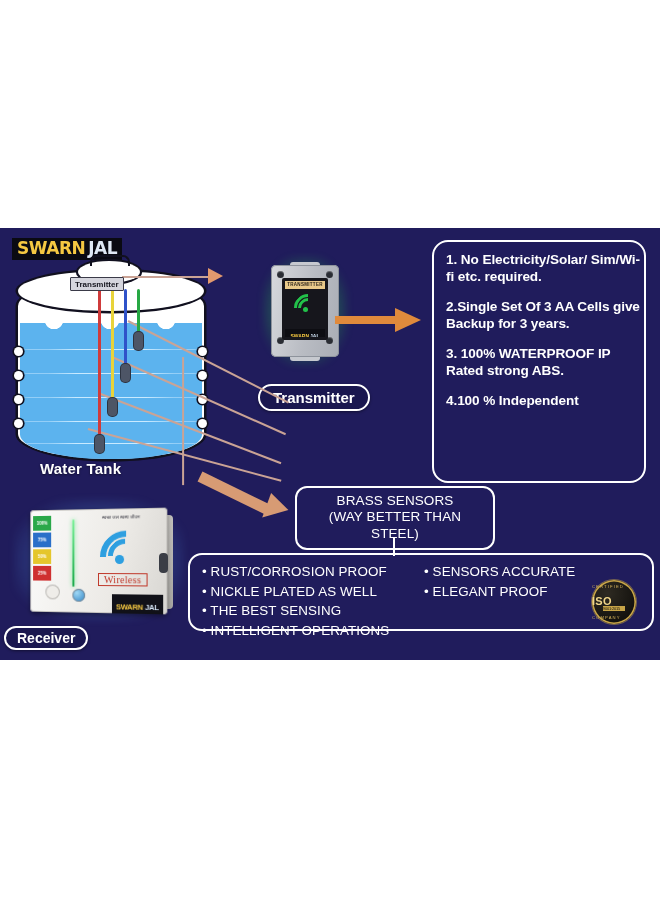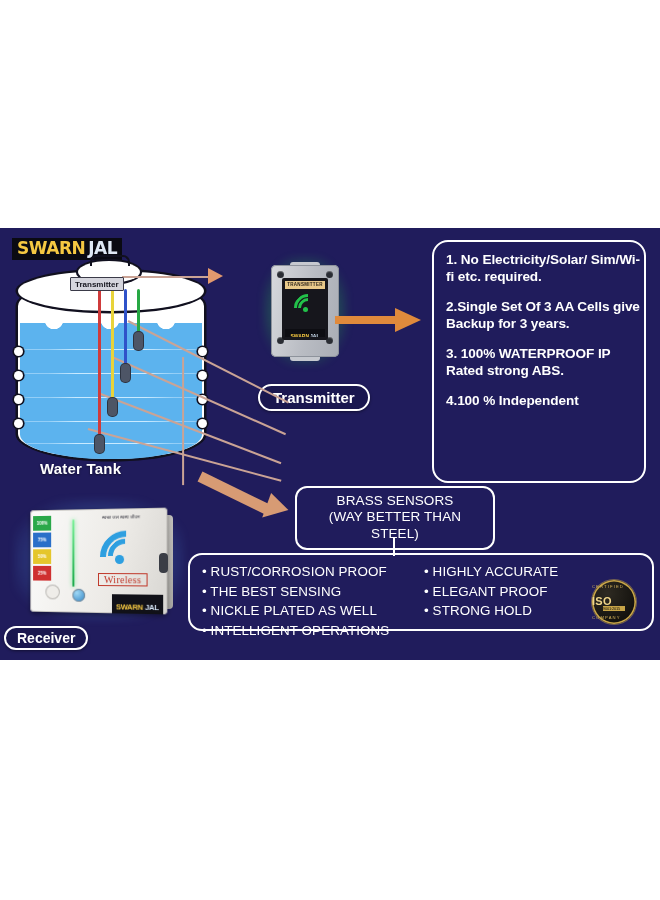--- a/index.html
+++ b/index.html
@@ -701,28 +701,27 @@
 
   <div id="brass-header">
     <div class="line">BRASS SENSORS</div>
     <div class="line">(WAY BETTER THAN STEEL)</div>
   </div>
   <div id="brass-connector"></div>
 
   <div id="benefits-box">
     <div class="col">
       <div class="bullet">• RUST/CORROSION PROOF</div>
+      <div class="bullet">• NICKLE PLATED AS WELL</div>
       <div class="bullet">• THE BEST SENSING</div>
-      <div class="bullet">• NICKLE PLATED AS WELL</div>
       <div class="bullet">• INTELLIGENT OPERATIONS</div>
     </div>
     <div class="col">
-      <div class="bullet">• HIGHLY ACCURATE</div>
+      <div class="bullet">• SENSORS ACCURATE</div>
       <div class="bullet">• ELEGANT PROOF</div>
-      <div class="bullet">• STRONG HOLD</div>
     </div>
   </div>
 
   <div id="iso-badge">
     <div class="iso-top">CERTIFIED</div>
     <div class="iso-main">ISO</div>
     <div class="iso-sub">9001:2015</div>
     <div class="iso-bot">COMPANY</div>
   </div>
 

